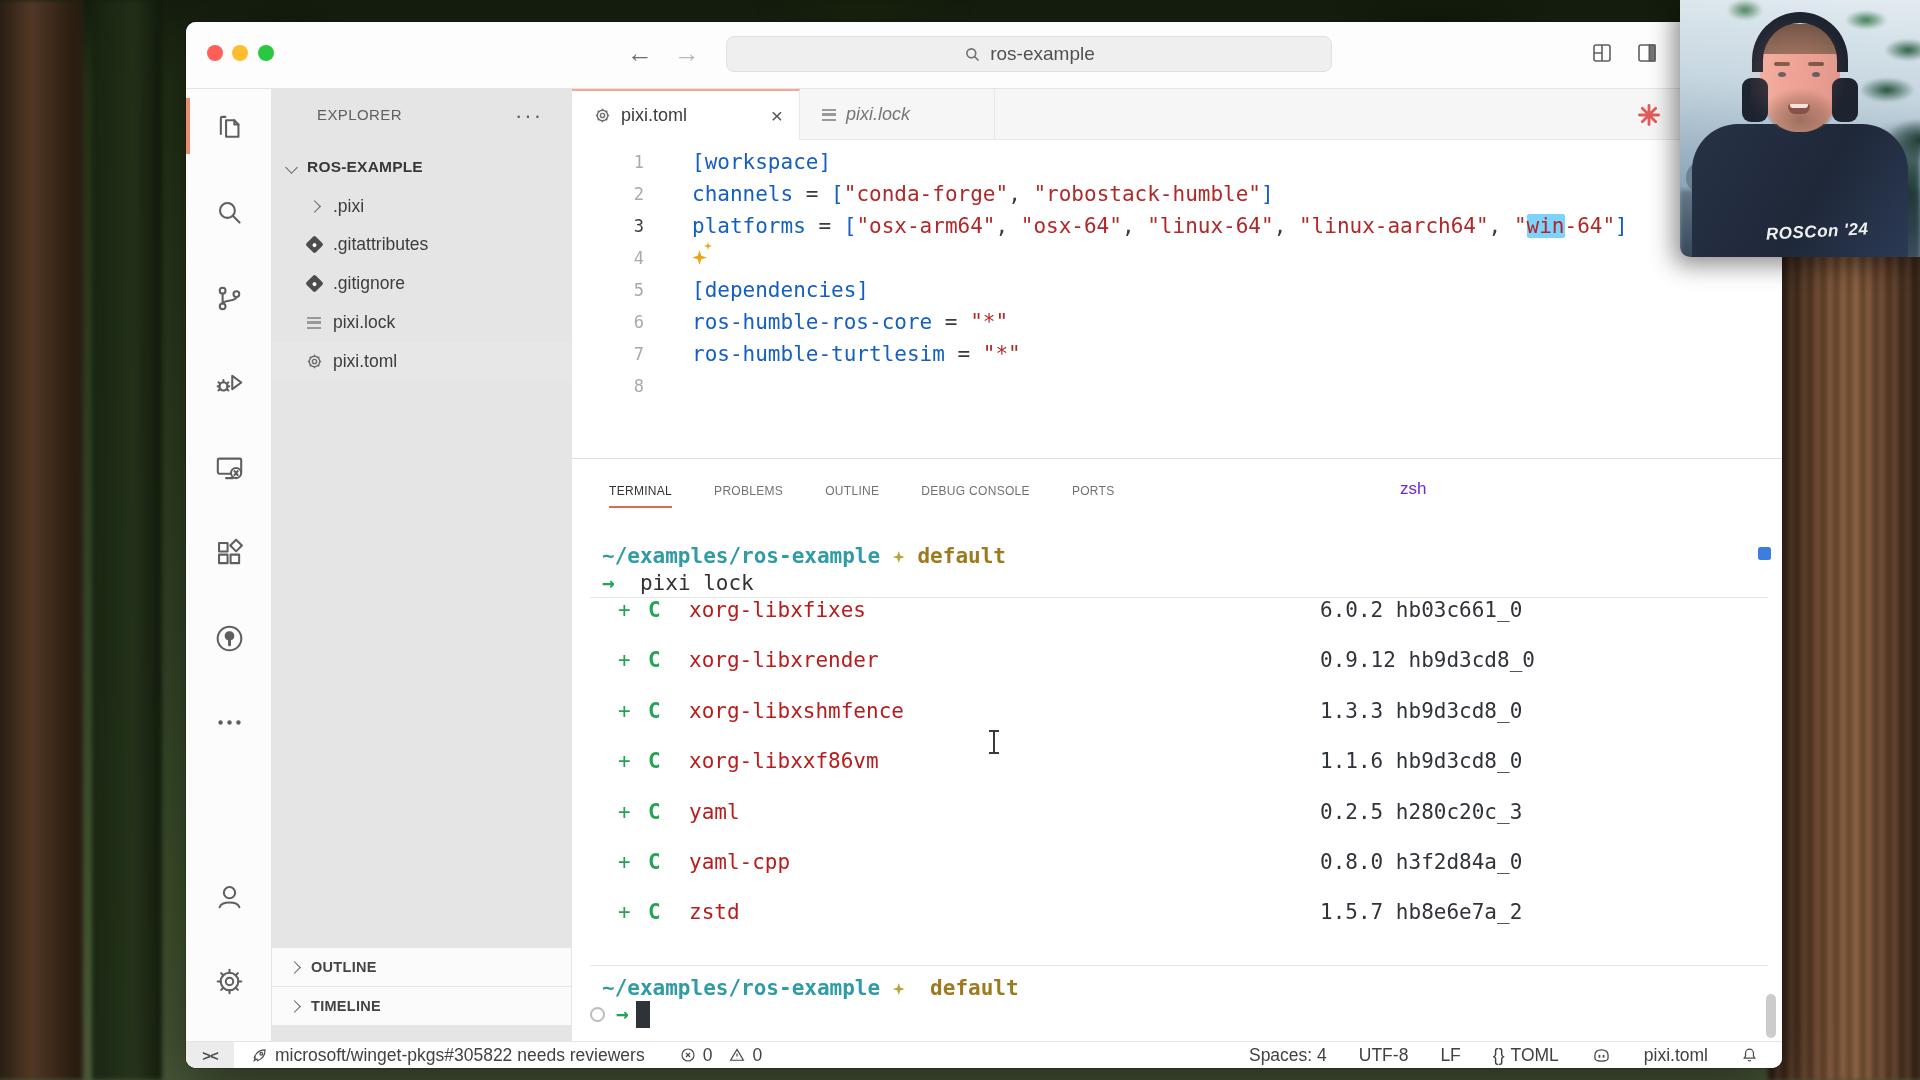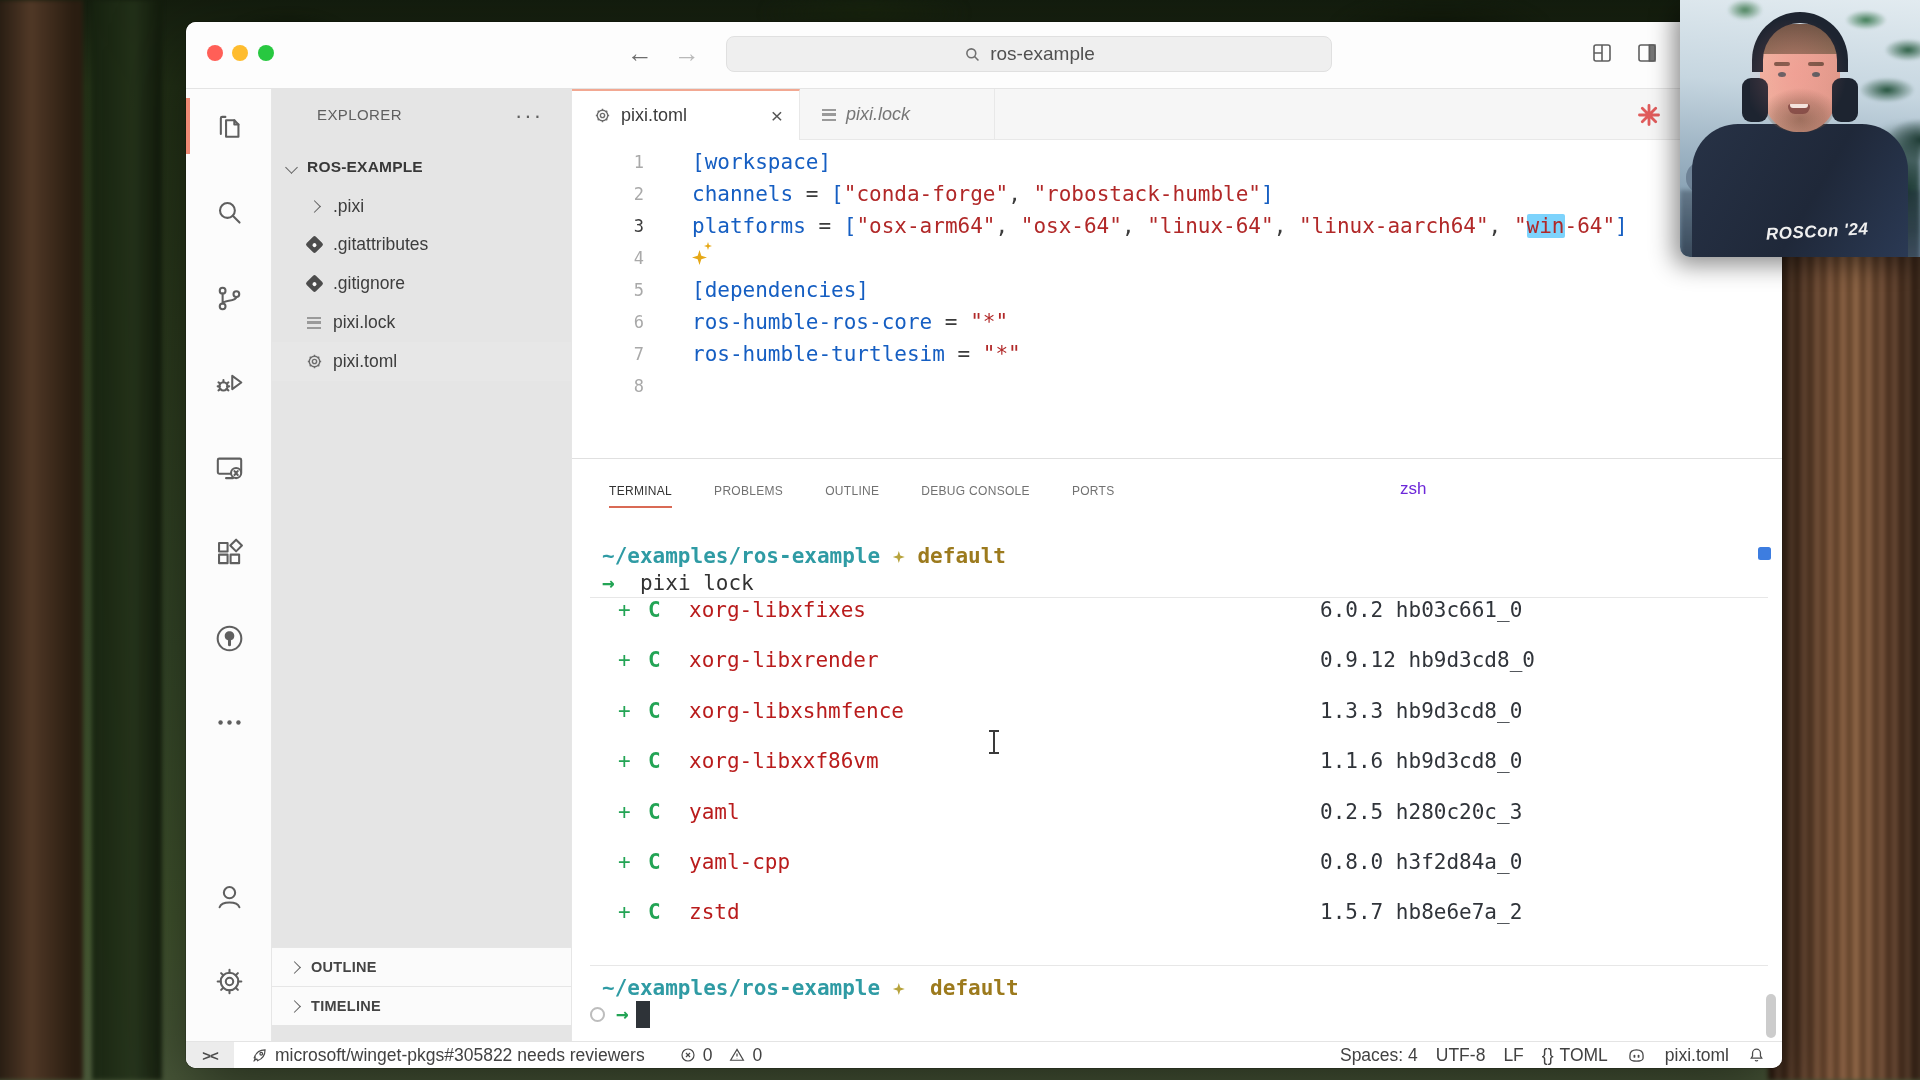--- a/index.html
+++ b/index.html
@@ -120,21 +120,21 @@
   .blue-dot { position:absolute; left:1186px; top:88px; width:13px; height:13px; background:#3d7de0; border-radius:2.5px; }
   .term-scroll { position:absolute; right:6px; top:535px; width:10px; height:44px; background:#c3c3c3; border-radius:5px; opacity:.85; }
 
   
   .statusbar { position:absolute; left:0; right:0; bottom:0; height:27px; background:#fff; border-top:1px solid #e4e4e4;
     display:flex; align-items:center; font-size:17.5px; color:#424242; }
   .sb-left { display:flex; align-items:center; height:100%; }
   .remote-seg { width:48px; height:100%; background:#ececec; display:flex; align-items:center; justify-content:center;
     font-size:15px; font-weight:700; color:#4b4b4b; letter-spacing:-1px; border-bottom-left-radius:10px; }
   .sb-item { display:flex; align-items:center; gap:6px; height:100%; padding:0 8px; }
-  .sb-right { margin-left:auto; display:flex; align-items:center; gap:10px; padding-right:12px; }
+  .sb-right { margin-left:auto; display:flex; align-items:center; gap:24px; padding-right:19px; }
   .sb-right .sb-item { padding:0 4px; }
 
   
   .webcam { position:absolute; left:1680px; top:0; width:240px; height:257px; overflow:hidden;
     border-bottom-left-radius:10px; box-shadow:-6px 8px 24px rgba(0,0,0,.45); z-index:40;
     background:linear-gradient(185deg,#e2ebf0 0%,#c6d6e0 35%,#9db3c3 62%,#6b879d 100%); }
   .wc-plant-r { position:absolute; right:-30px; top:-20px; width:140px; height:200px; filter:blur(1px);
     background:radial-gradient(30px 14px at 40% 20%, #3f7c55 0%, transparent 70%),
                radial-gradient(34px 16px at 70% 35%, #2c5f44 0%, transparent 70%),
                radial-gradient(40px 18px at 55% 55%, #24523c 0%, transparent 70%),

